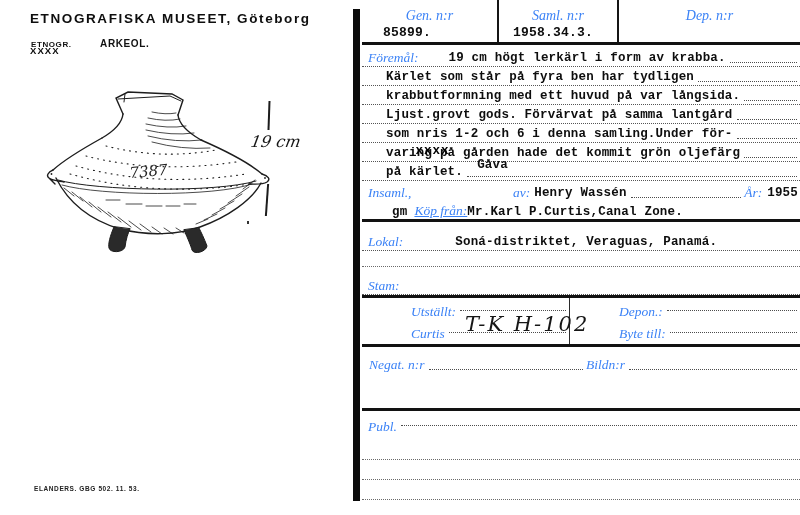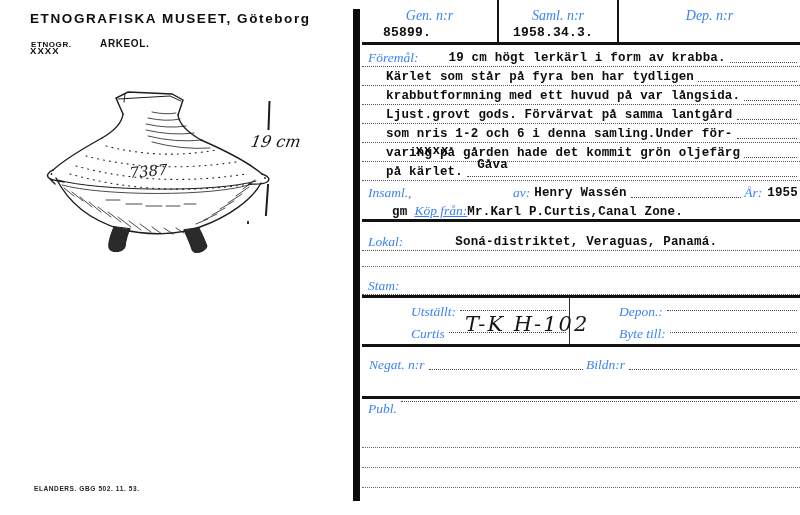--- a/index.html
+++ b/index.html
@@ -64,26 +64,26 @@
   .sec-lokal .row1 { height:25px; border-bottom:1px dotted #555; }
   .blank-dotted { height:16px; border-bottom:1px dotted #6a6a6a; }
   .sec-lokal .row3 { height:25px; margin-top:3px; border-bottom:1px dotted #555; }
 
   .sec-storage { display:flex; height:49px; }
   .stor-left { width:208px; border-right:1.5px solid #2a2a2a; padding-top:3px; }
   .stor-right { flex:1; padding-top:3px; }
   .srow { display:flex; align-items:center; height:22px; padding-left:6px;margin-left:43px; }
   .magasin-hand { position:absolute; left:60px; top:-11px; font-size:21px; letter-spacing:2px; white-space:nowrap; }
 
-  .sec-media { padding-top:4px; height:52px; }
+  .sec-media { padding-top:4px; height:64px; }
   .mrow { display:flex; align-items:flex-end; height:22px; }
   .mhalf1 { display:flex; align-items:flex-end; width:224px; padding-left:7px; }
   .mhalf2 { display:flex; align-items:flex-end; flex:1; }
 
-  .sec-publ .prow { display:flex; align-items:flex-start; height:27px; padding-left:6px; margin-top:2px; }
+  .sec-publ .prow { display:flex; align-items:center; height:27px; padding-left:6px; margin-top:2px; }
   .publ-dotted { height:20px; border-bottom:1px dotted #6a6a6a; }
 
   svg text { font-family:"DejaVu Serif", serif; }
 </style>
 </head>
 <body>
 
 <div id="left-panel">
 
   <div class="museum-title">ETNOGRAFISKA MUSEET, Göteborg</div>

